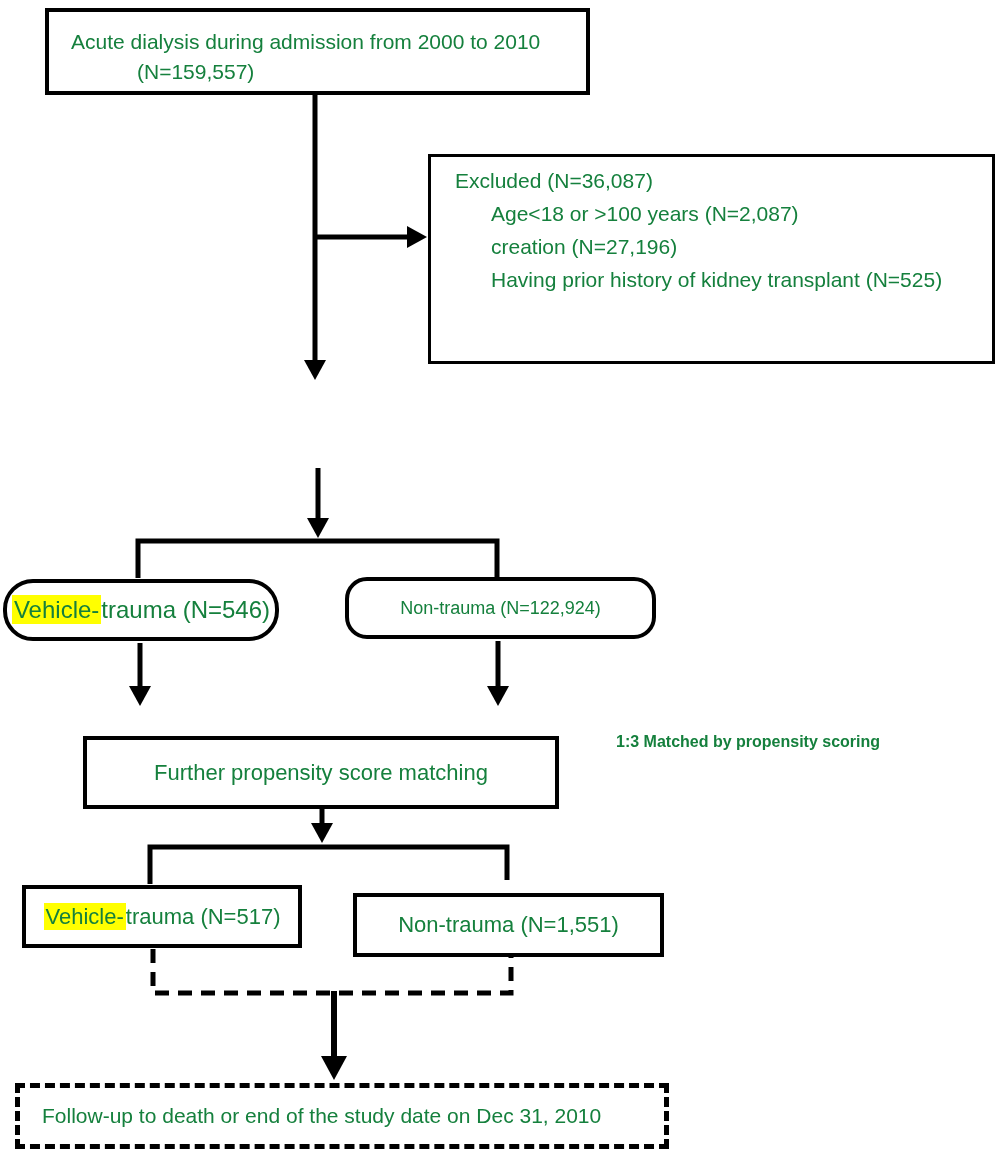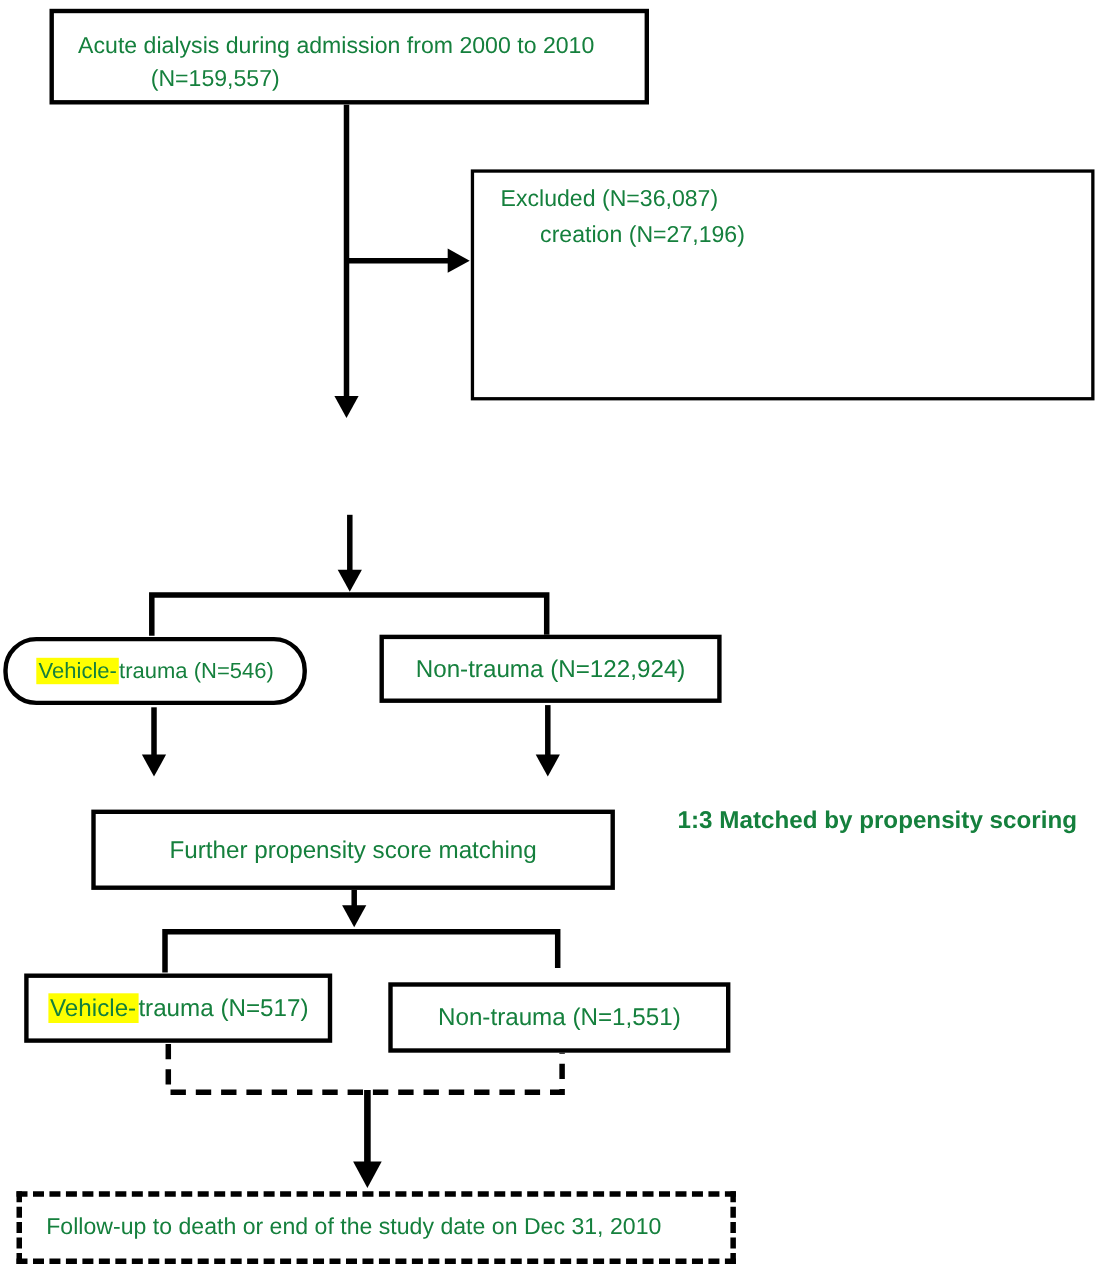--- a/index.html
+++ b/index.html
@@ -13,25 +13,25 @@
     box-sizing:border-box;font-size:21px;z-index:1;
   }
   .flexc{display:flex;align-items:center;justify-content:center;text-align:center;}
   .box-acute{left:45px;top:8px;width:545px;height:87px;padding-top:15px;line-height:30px;}
   .box-acute .l1{padding-left:22px;}
   .box-acute .l2{padding-left:88px;}
   .box-excluded{left:428px;top:143px;width:567px;height:210px;border-width:3px;
     padding:7px 6px 0 24px;line-height:33px;margin-top:11px;}
   .box-excluded .item{padding-left:36px;}
   .box-newly{left:60px;top:382px;width:505px;height:86px;padding:14px 8px 0 15px;line-height:29px;}
-  .box-vt1{left:3px;top:579px;width:276px;height:62px;font-size:20px;border-radius:30px;}
-  .box-nt1{left:345px;top:577px;width:311px;height:62px;font-size:22px;}
+  .box-vt1{left:3px;top:579px;width:276px;height:62px;font-size:24px;border-radius:30px;}
+  .box-nt1{left:345px;top:577px;width:311px;height:62px;font-size:18px;border-radius:22px;}
   .box-match{left:83px;top:736px;width:476px;height:73px;font-size:22px;}
   .note{
-    position:absolute;left:616px;top:733px;font-size:22px;font-weight:bold;
+    position:absolute;left:616px;top:733px;font-size:16px;font-weight:bold;
     z-index:1;white-space:nowrap;
   }
   .box-vt2{left:22px;top:885px;width:280px;height:63px;font-size:22px;}
   .box-nt2{left:353px;top:881px;width:311px;height:64px;font-size:22px;margin-top:12px;}
   .box-followup{left:15px;top:1083px;width:654px;height:66px;border:5px dashed #000;
     justify-content:flex-start;padding-left:22px;text-align:right;}
   .hl{background:#ffff00;padding:1px 2px;}
 </style>
 </head>
 <body>
@@ -81,21 +81,23 @@
     </g>
   </svg>
 
   <div class="box box-acute">
     <div class="l1">Acute dialysis during admission from 2000 to 2010</div>
     <div class="l2">(N=159,557)</div>
   </div>
 
   <div class="box box-excluded">
     <div>Excluded (N=36,087)</div>
+    <div class="item">Age&lt;18 or &gt;100 years (N=2,087)</div>
     <div class="item">creation (N=27,196)</div>
+    <div class="item">Having prior history of kidney transplant (N=525)</div>
   </div>
 
 
   <div class="box flexc box-vt1">
     <div><span class="hl">Vehicle-</span><span>trauma (N=546)</span></div>
   </div>
 
   <div class="box flexc box-nt1">
     <div>Non-trauma (N=122,924)</div>
   </div>

